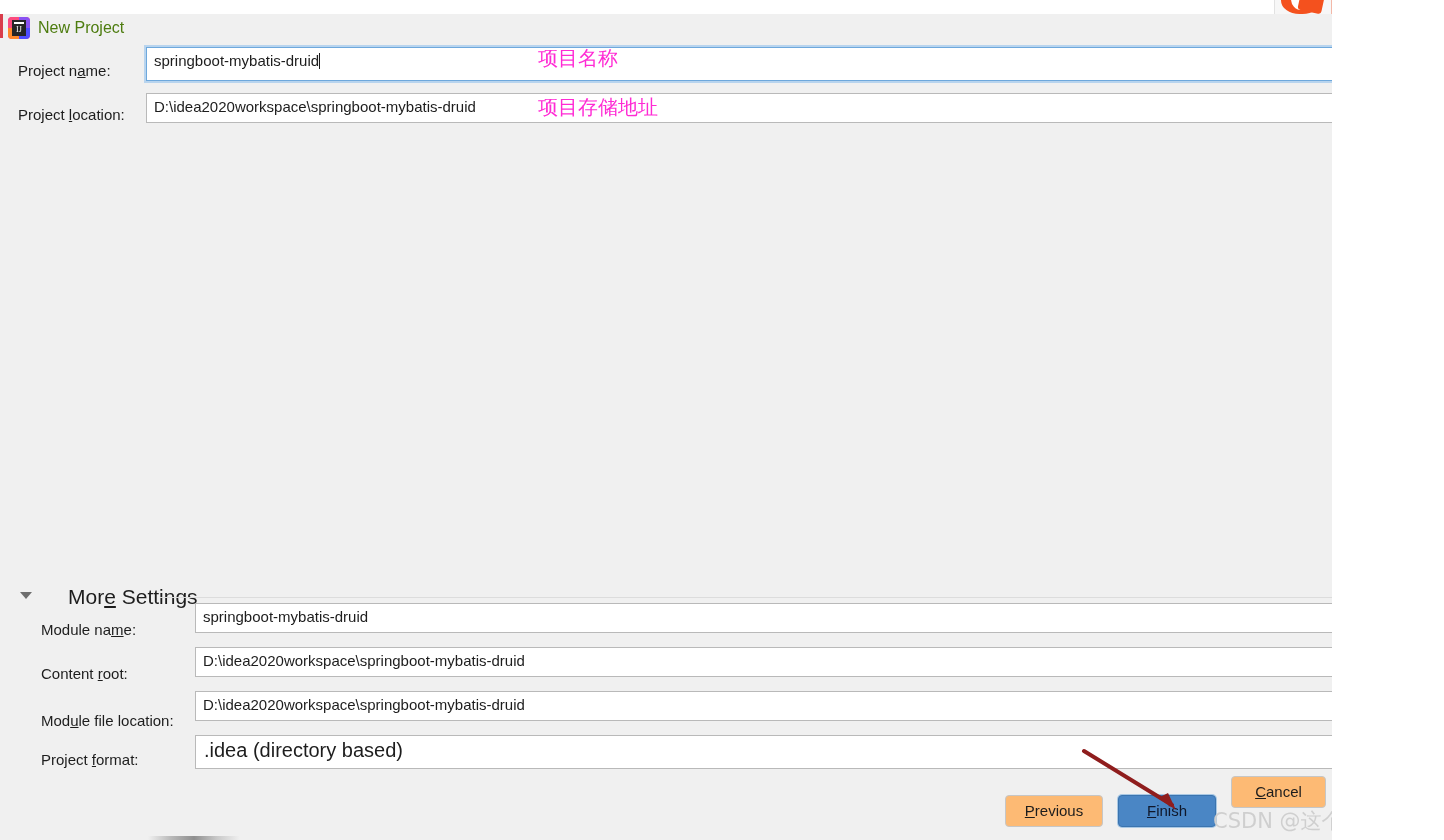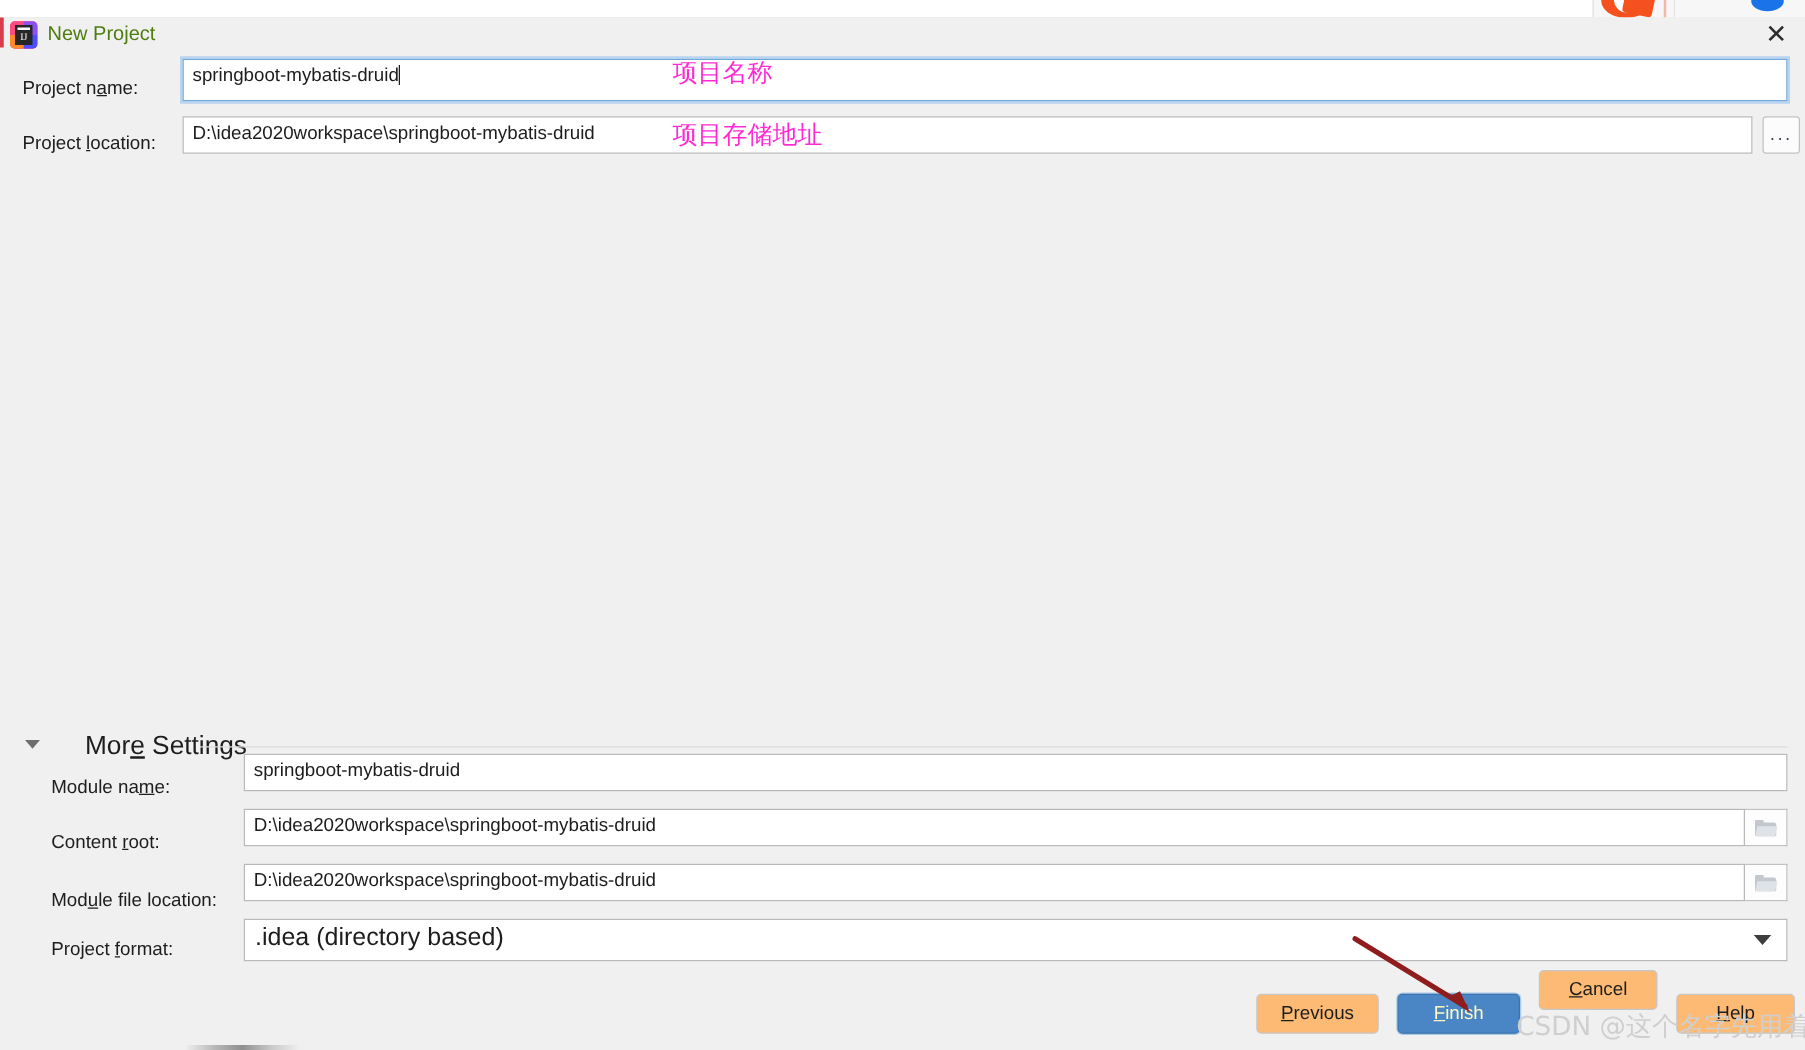--- a/index.html
+++ b/index.html
@@ -2,21 +2,21 @@
 <html><head>
 <meta charset="utf-8">
 <style>
   html, body {
     margin: 0;
     padding: 0;
     background: #ffffff;
   }
   #screen {
     position: relative;
-    width: 1444px;
+    width: 1332px;
     height: 840px;
     overflow: hidden;
     font-family: "Liberation Sans", sans-serif;
     background: #f0f0f0;
     color: #000000;
     -webkit-font-smoothing: antialiased;
   }
 
   
   .bg-chrome {
@@ -290,21 +290,21 @@
     font-size: 15px;
     color: #1d1d1d;
     text-align: center;
     line-height: 30px;
     height: 32px;
     cursor: default;
   }
   .btn.primary {
     background: #4a86c5;
     border: 1px solid #3b74af;
-    color: #fef9c3;
+    color: #0f172a;
     box-shadow: 0 0 0 1px #a9c8e4;
   }
 
   
   .arrow-svg {
     position: absolute;
     left: 1080px; top: 748px;
     width: 130px; height: 70px;
     pointer-events: none;
   }

